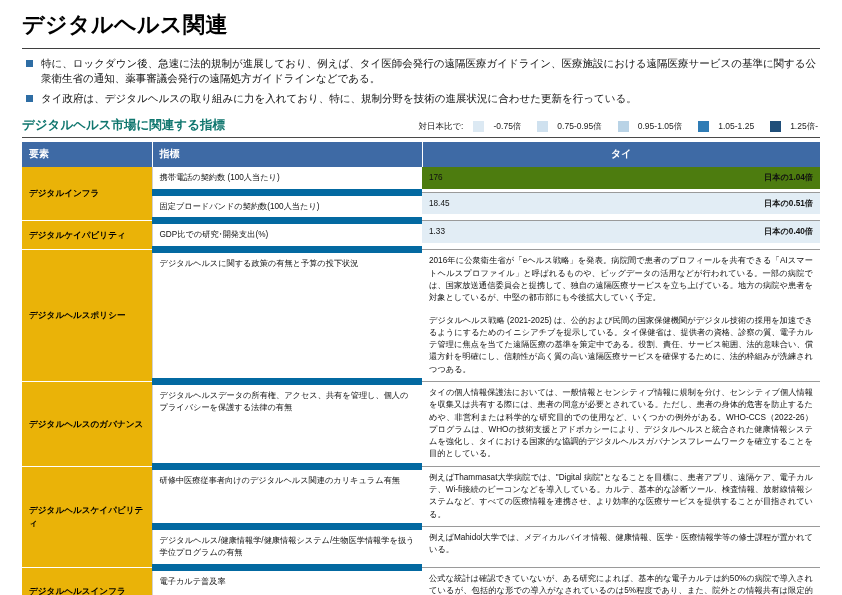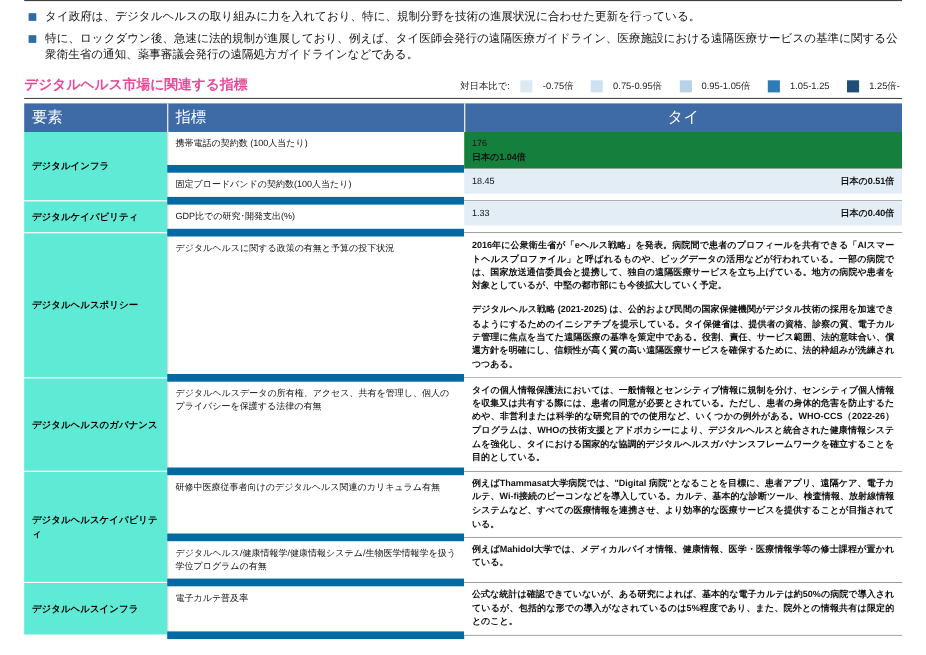--- a/index.html
+++ b/index.html
@@ -71,21 +71,21 @@
 
   
   .section-row {
     display: flex;
     align-items: flex-end;
     margin-top: 10px;
   }
   .section-title {
     font-size: 12.5px;
     font-weight: bold;
-    color: #ec4899;
+    color: #0f766e;
     white-space: nowrap;
     padding-right: 14px;
   }
   .legend {
     display: flex;
     align-items: flex-start;
     flex: 1 1 auto;
     justify-content: flex-end;
     padding-bottom: 1px;
   }
@@ -121,41 +121,41 @@
   
   .tbl {
     width: 100%;
     border-collapse: collapse;
     table-layout: fixed;
     margin-top: 4px;
   }
   .tbl th {
     background: #3e6aa5;
     color: #ffffff;
-    font-size: 14px;
-    font-weight: normal;
+    font-size: 10px;
+    font-weight: bold;
     text-align: left;
     padding: 4px 7px;
     border-right: 1.5px solid #ffffff;
     height: 17px;
     vertical-align: middle;
     margin-left: 23px;
   }
   th.col-country { text-align: center; border-right: 0; }
 
   .tbl td {
     font-size: 8.2px;
     line-height: 1.45;
     vertical-align: top;
     padding: 5px 7px;
     color: #111111;
     background: #ffffff;
   }
   td.cat {
-    background: #5eead4;
+    background: #eab308;
     font-weight: bold;
     font-size: 8.6px;
     vertical-align: middle;
     padding: 5px 7px;
     color: #000000;
     border-bottom: 1px solid #ffffff;
   }
   td.ind {
     border-bottom: 7px solid #0369a1;
     border-left: 1px solid #d0d0d0;
@@ -167,59 +167,59 @@
   }
 
   .val-inner {
     display: flex;
     justify-content: space-between;
     align-items: flex-start;
     padding: 5px 7px;
     min-height: 100%;
     box-sizing: border-box;
   }
-  .val-inner.shaded-a { background: #15803d; flex-direction: column; }
+  .val-inner.shaded-a { background: #4d7c0f; }
   .val-inner.shaded-b { background: #e2edf5; justify-content: center; }
   .val-num {
     font-size: 8.2px;
     line-height: 1.45;
     flex: 1 1 auto;
     padding-right: 10px;
   }
   .val-ratio {
     font-size: 8.2px;
     font-weight: bold;
     line-height: 1.45;
     white-space: nowrap;
     flex: 0 0 auto;
     text-align: right;
   }
   .val-text {
     padding: 5px 7px;
     font-size: 8.2px;
     line-height: 1.5;
     text-align: justify;
-    font-weight: bold;
   }
 </style>
 </head>
 <body>
 
 <div class="slide">
 
+  <div class="page-title">デジタルヘルス関連</div>
   <hr class="title-rule">
 
   <ul class="bullets">
     <li class="bullet">
       <span class="bullet-marker"></span>
-      <span class="bullet-text">タイ政府は、デジタルヘルスの取り組みに力を入れており、特に、規制分野を技術の進展状況に合わせた更新を行っている。</span>
+      <span class="bullet-text">特に、ロックダウン後、急速に法的規制が進展しており、例えば、タイ医師会発行の遠隔医療ガイドライン、医療施設における遠隔医療サービスの基準に関する公衆衛生省の通知、薬事審議会発行の遠隔処方ガイドラインなどである。</span>
     </li>
     <li class="bullet">
       <span class="bullet-marker"></span>
-      <span class="bullet-text">特に、ロックダウン後、急速に法的規制が進展しており、例えば、タイ医師会発行の遠隔医療ガイドライン、医療施設における遠隔医療サービスの基準に関する公衆衛生省の通知、薬事審議会発行の遠隔処方ガイドラインなどである。</span>
+      <span class="bullet-text">タイ政府は、デジタルヘルスの取り組みに力を入れており、特に、規制分野を技術の進展状況に合わせた更新を行っている。</span>
     </li>
   </ul>
 
   <div class="section-row">
     <div class="section-title">デジタルヘルス市場に関連する指標</div>
     <div class="legend">
       <span class="legend-label">対日本比で:</span>
       <span class="legend-item">
         <span class="legend-swatch" style="background:#dce9f3"></span>
         <span class="legend-text">-0.75倍</span>

